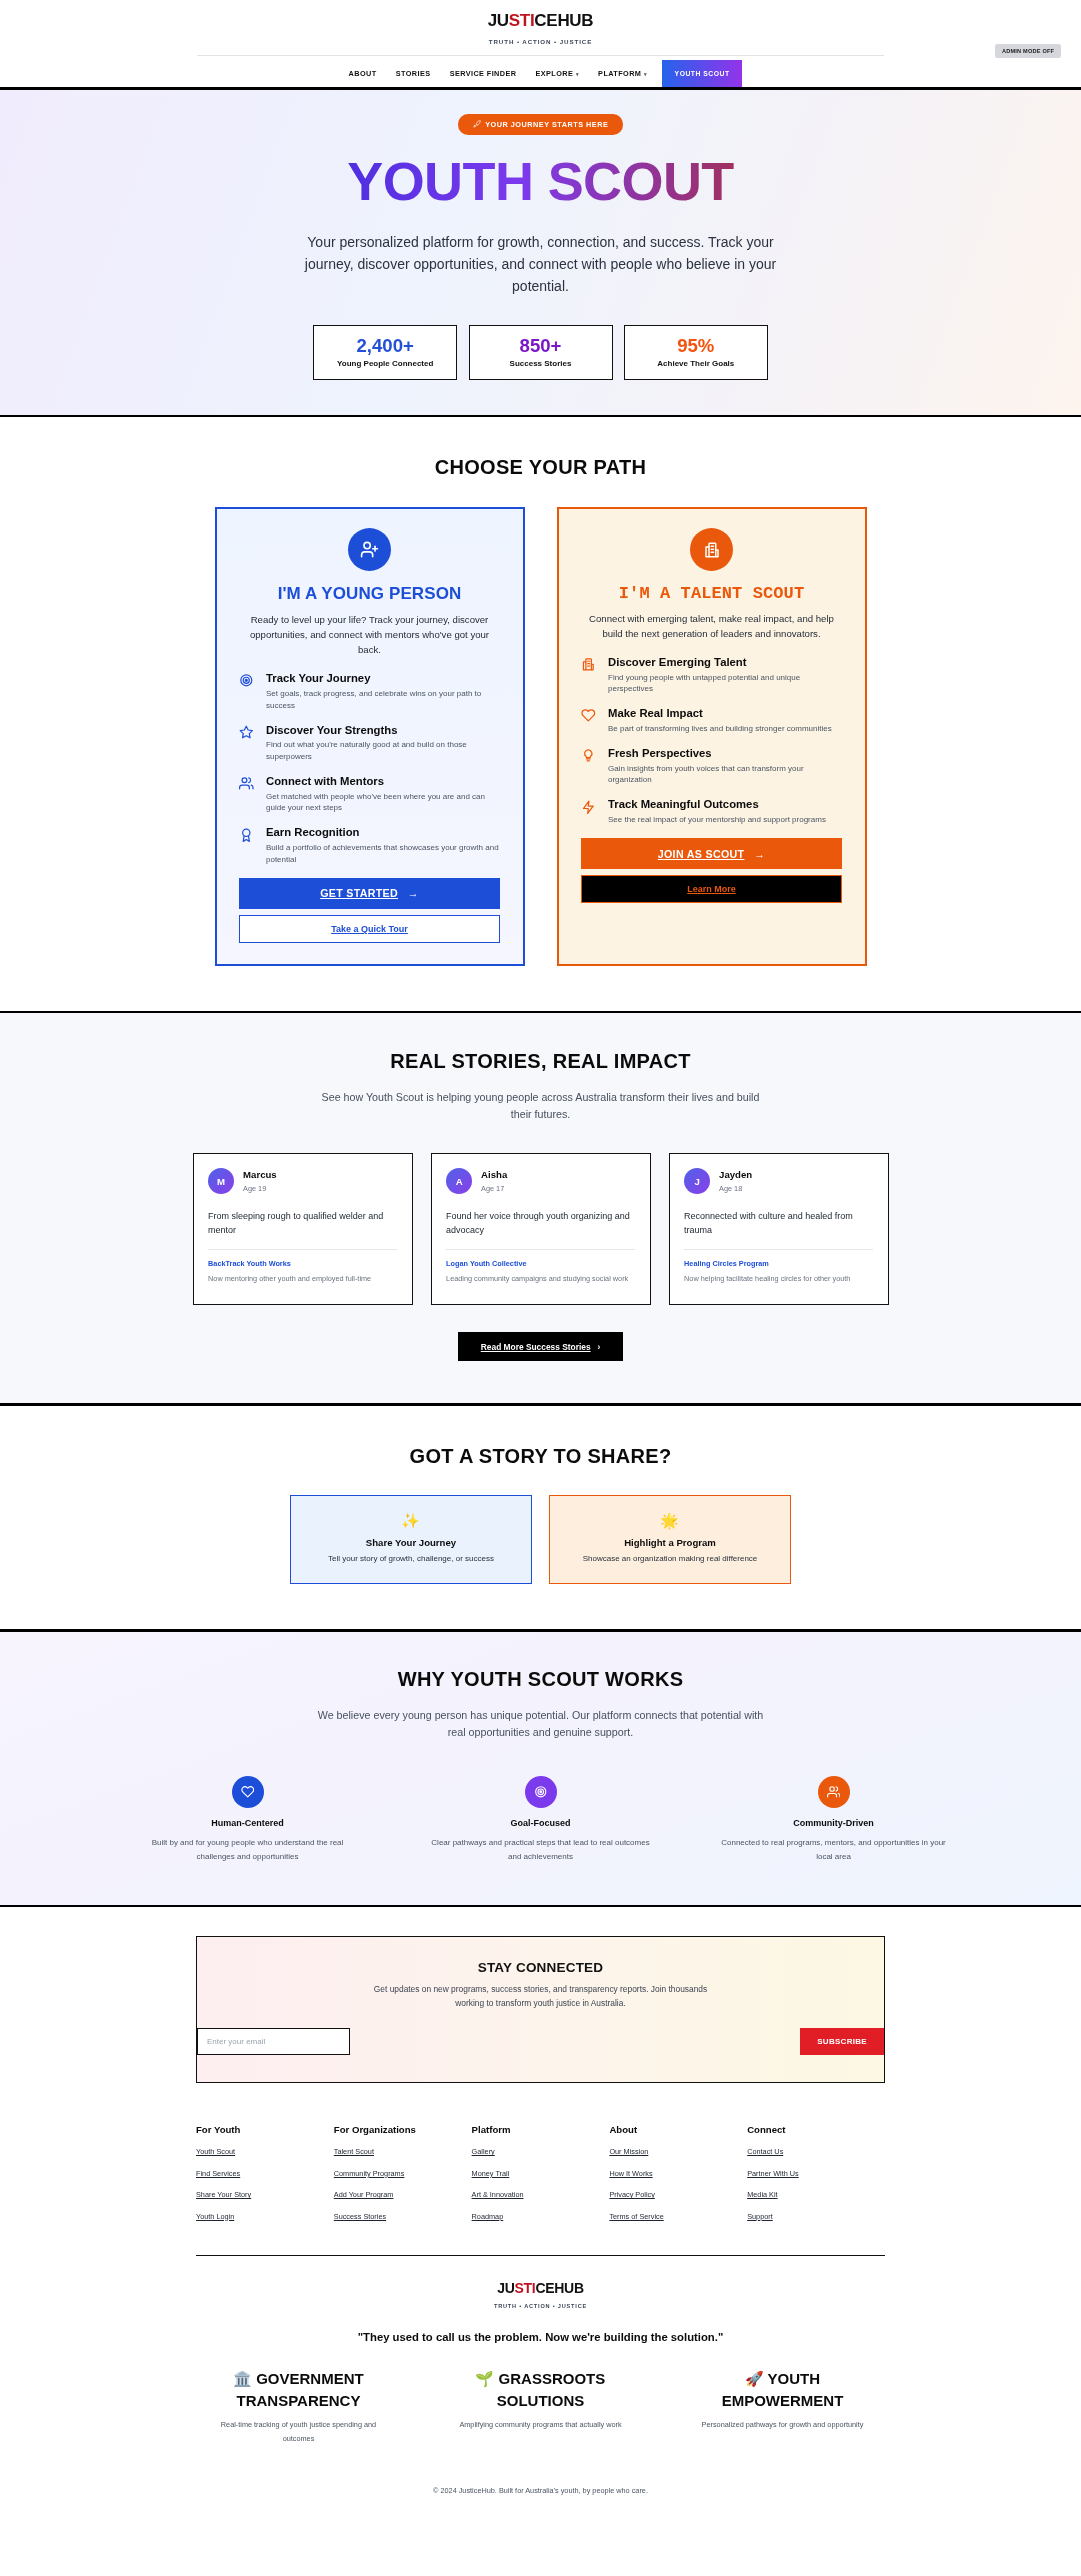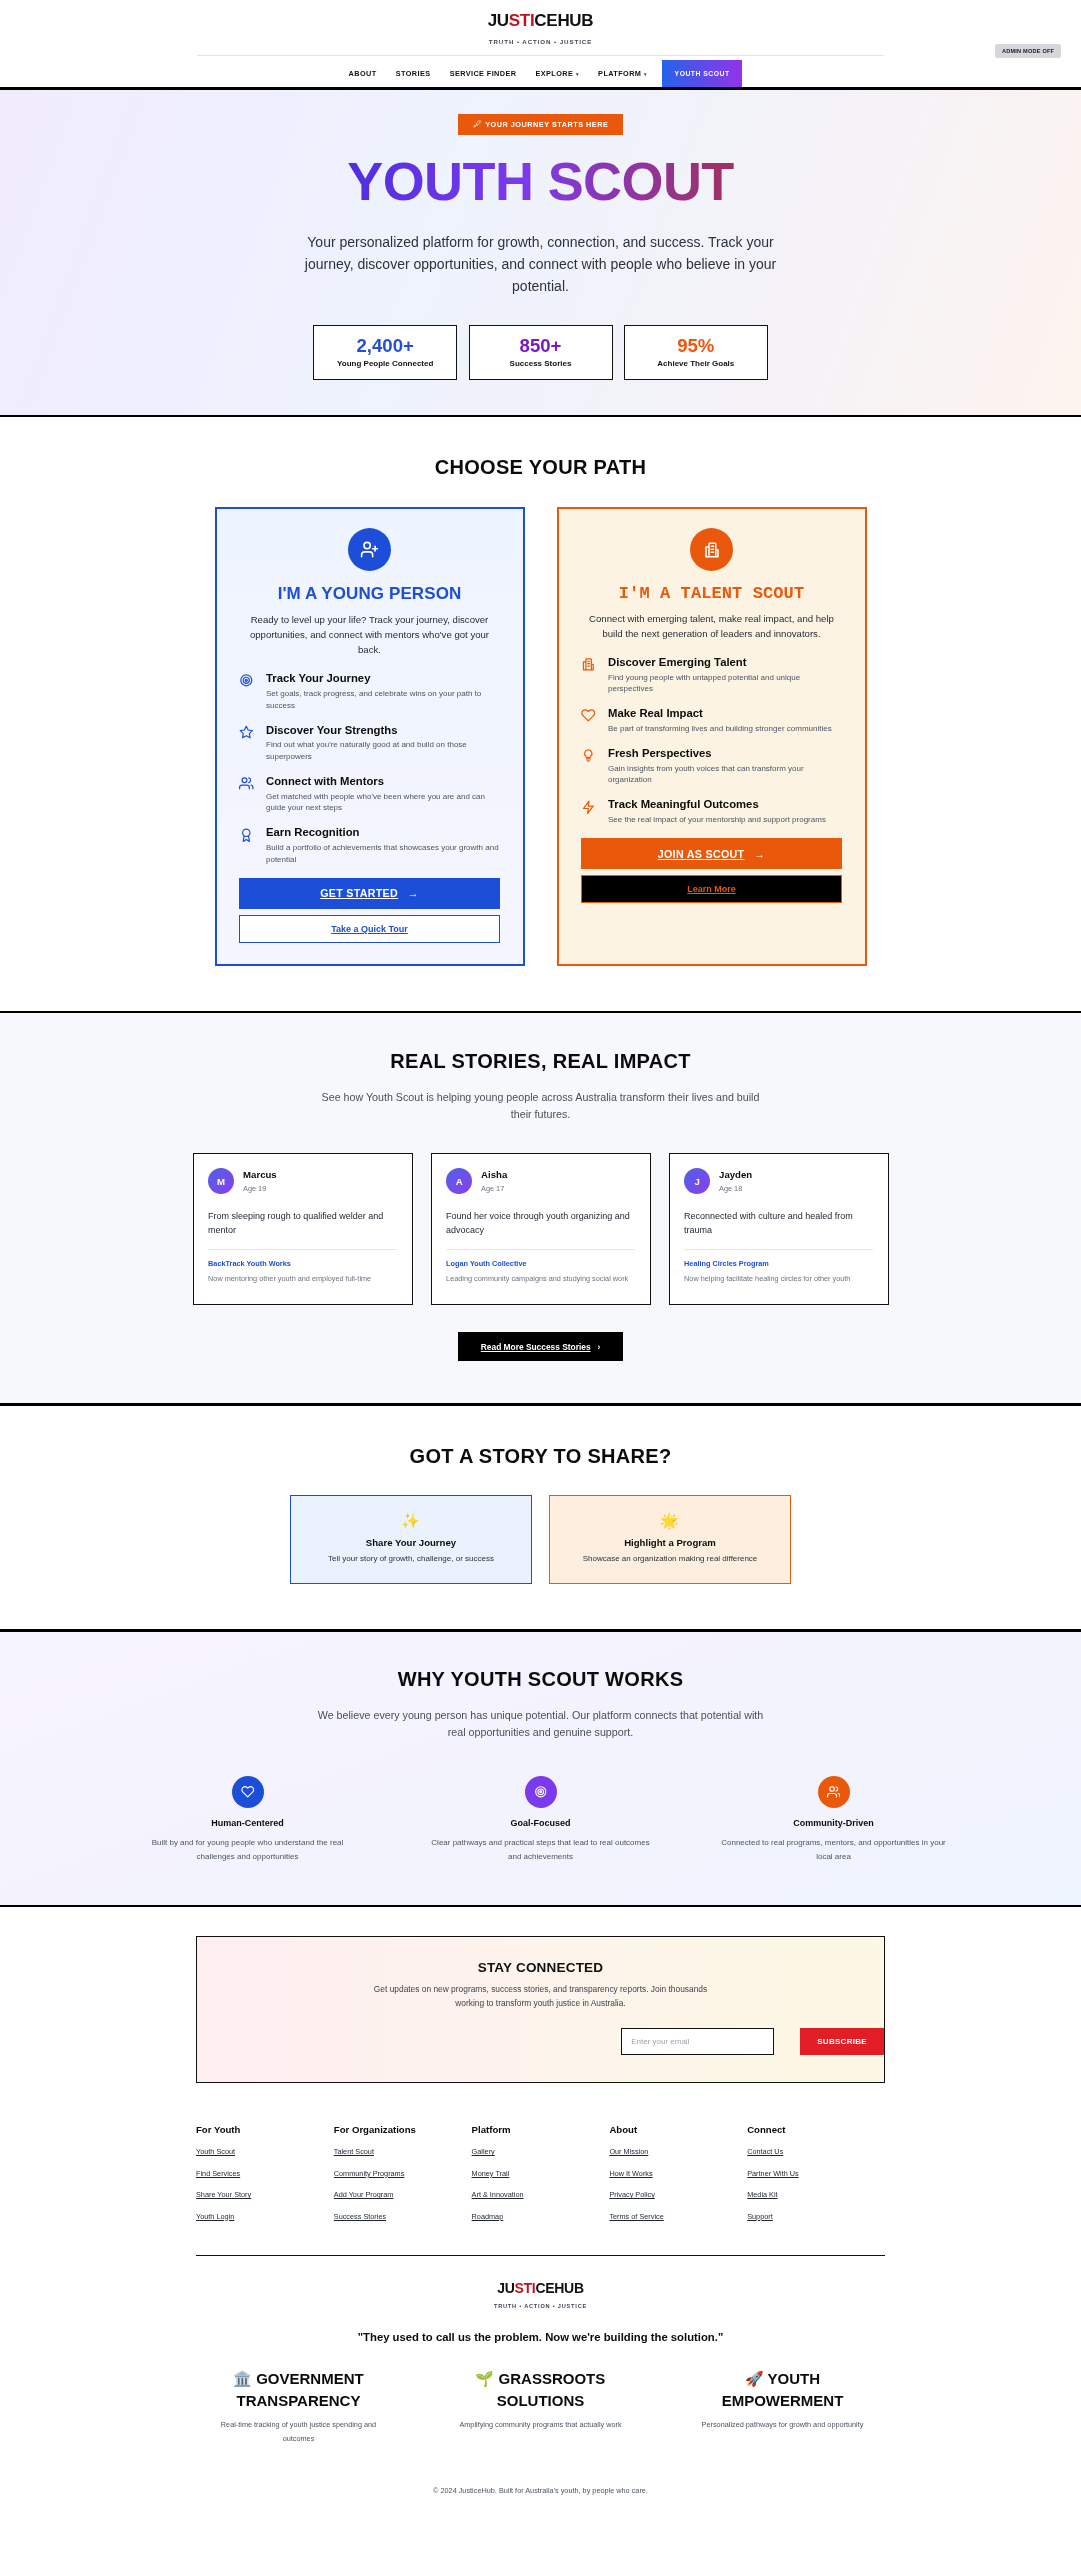--- a/index.html
+++ b/index.html
@@ -55,20 +55,21 @@
   
   .hero {
     background: linear-gradient(110deg, #f1ecfd 0%, #eef3fd 40%, #f4f2f8 70%, #fdf4ee 100%);
     padding: 24px 0 35px; text-align: center;
   }
   .hero-pill {
     display: inline-flex; align-items: center; gap: 4.5px;
     background: #ea580c; color: #ffffff;
     font-size: 7.3px; font-weight: 700; letter-spacing: 0.5px;
     padding: 6.2px 14.6px;
+    border-radius: 10px;
   }
   .hero-title {
     margin-top: 19px; font-size: 54px; font-weight: 800; line-height: 1;
     letter-spacing: -0.6px;
     background: linear-gradient(90deg, #4f2fe0 0%, #7c3aed 45%, #a03060 100%);
     -webkit-background-clip: text; background-clip: text; color: transparent;
     display: inline-block;
   }
   .hero-sub {
     margin: 24px auto 0; max-width: 495px;
@@ -182,21 +183,21 @@
 
   
   .sec-foot { background: #ffffff; padding: 29px 0 0; }
   .newsletter {
     width: 689px; margin: 0 auto; border: 1.7px solid #111111;
     background: linear-gradient(90deg, #fdeef0 0%, #fdf4ec 50%, #fcf8e3 100%);
     padding: 22.5px 0 27px; text-align: center;
   }
   .nl-title { font-size: 13.5px; font-weight: 800; letter-spacing: 0.2px; }
   .nl-sub { margin: 7px auto 0; max-width: 360px; font-size: 8.4px; line-height: 1.75; color: #3c4452; }
-  .nl-form { margin-top: 17px; display: flex; justify-content: flex-end; gap: 26px; }
+  .nl-form { margin-top: 17px; display: flex; justify-content: space-between; gap: 26px; }
   .nl-input {
     width: 153px; height: 27px; border: 1.7px solid #111111; background: #ffffff;
     font-size: 8px; font-family: "Liberation Sans", sans-serif; padding: 0 9px; color: #111;
   }
   .nl-input::placeholder { color: #9ca3af; }
   .nl-btn {
     background: #e11d26; color: #ffffff; border: none; height: 27px;
     padding: 0 17px; font-size: 8px; font-weight: 800; letter-spacing: 0.3px;
     font-family: "Liberation Sans", sans-serif; cursor: pointer;
   }

